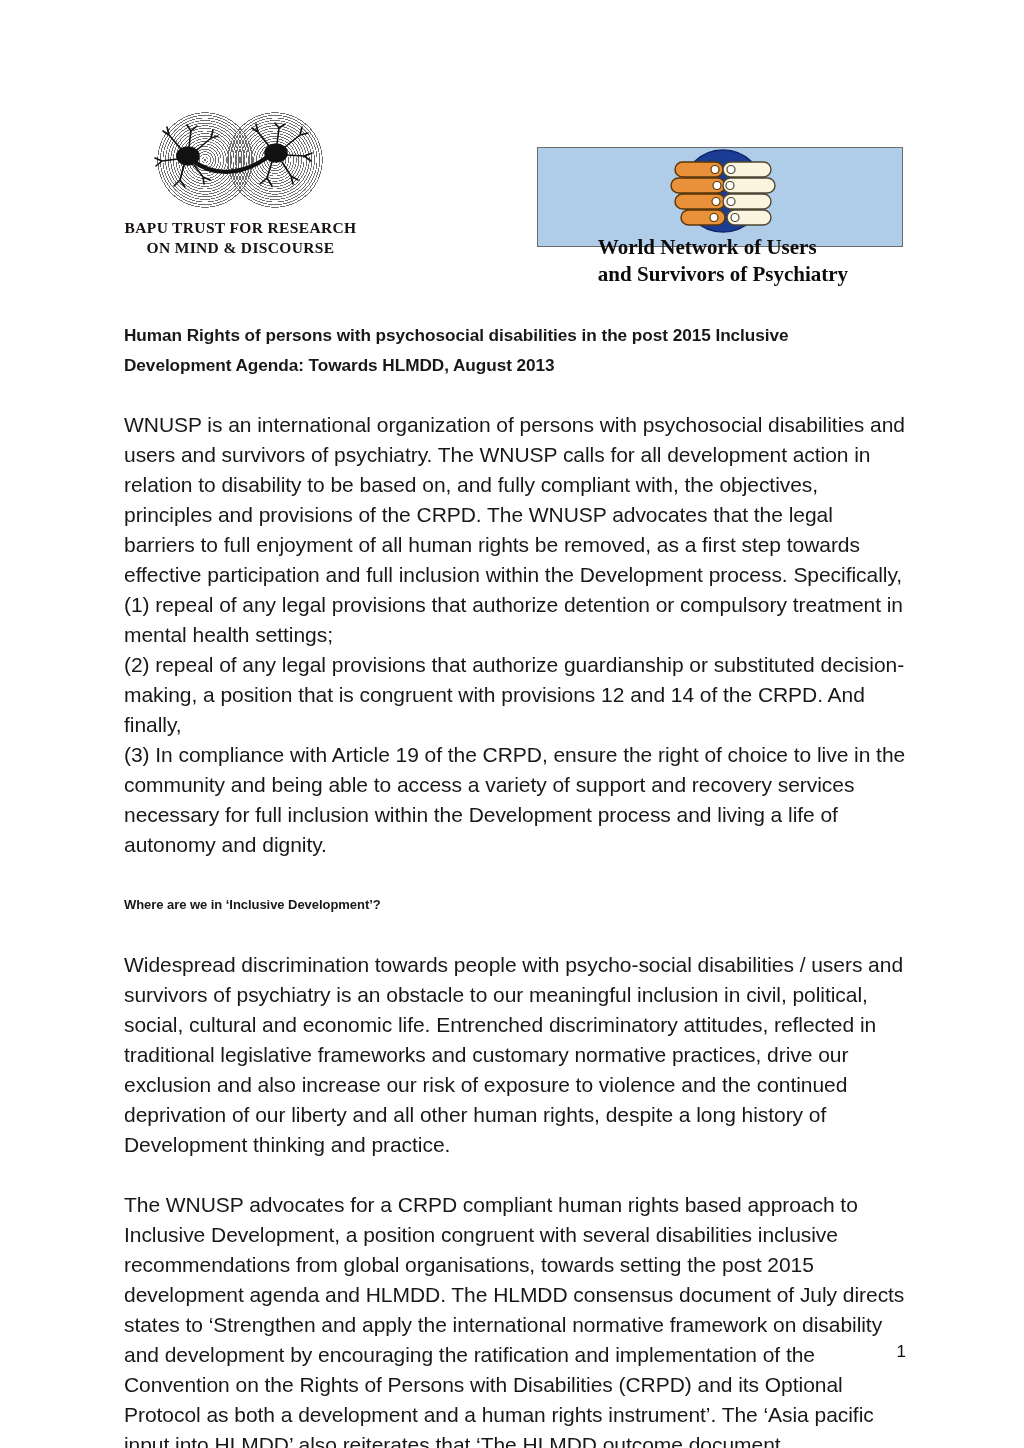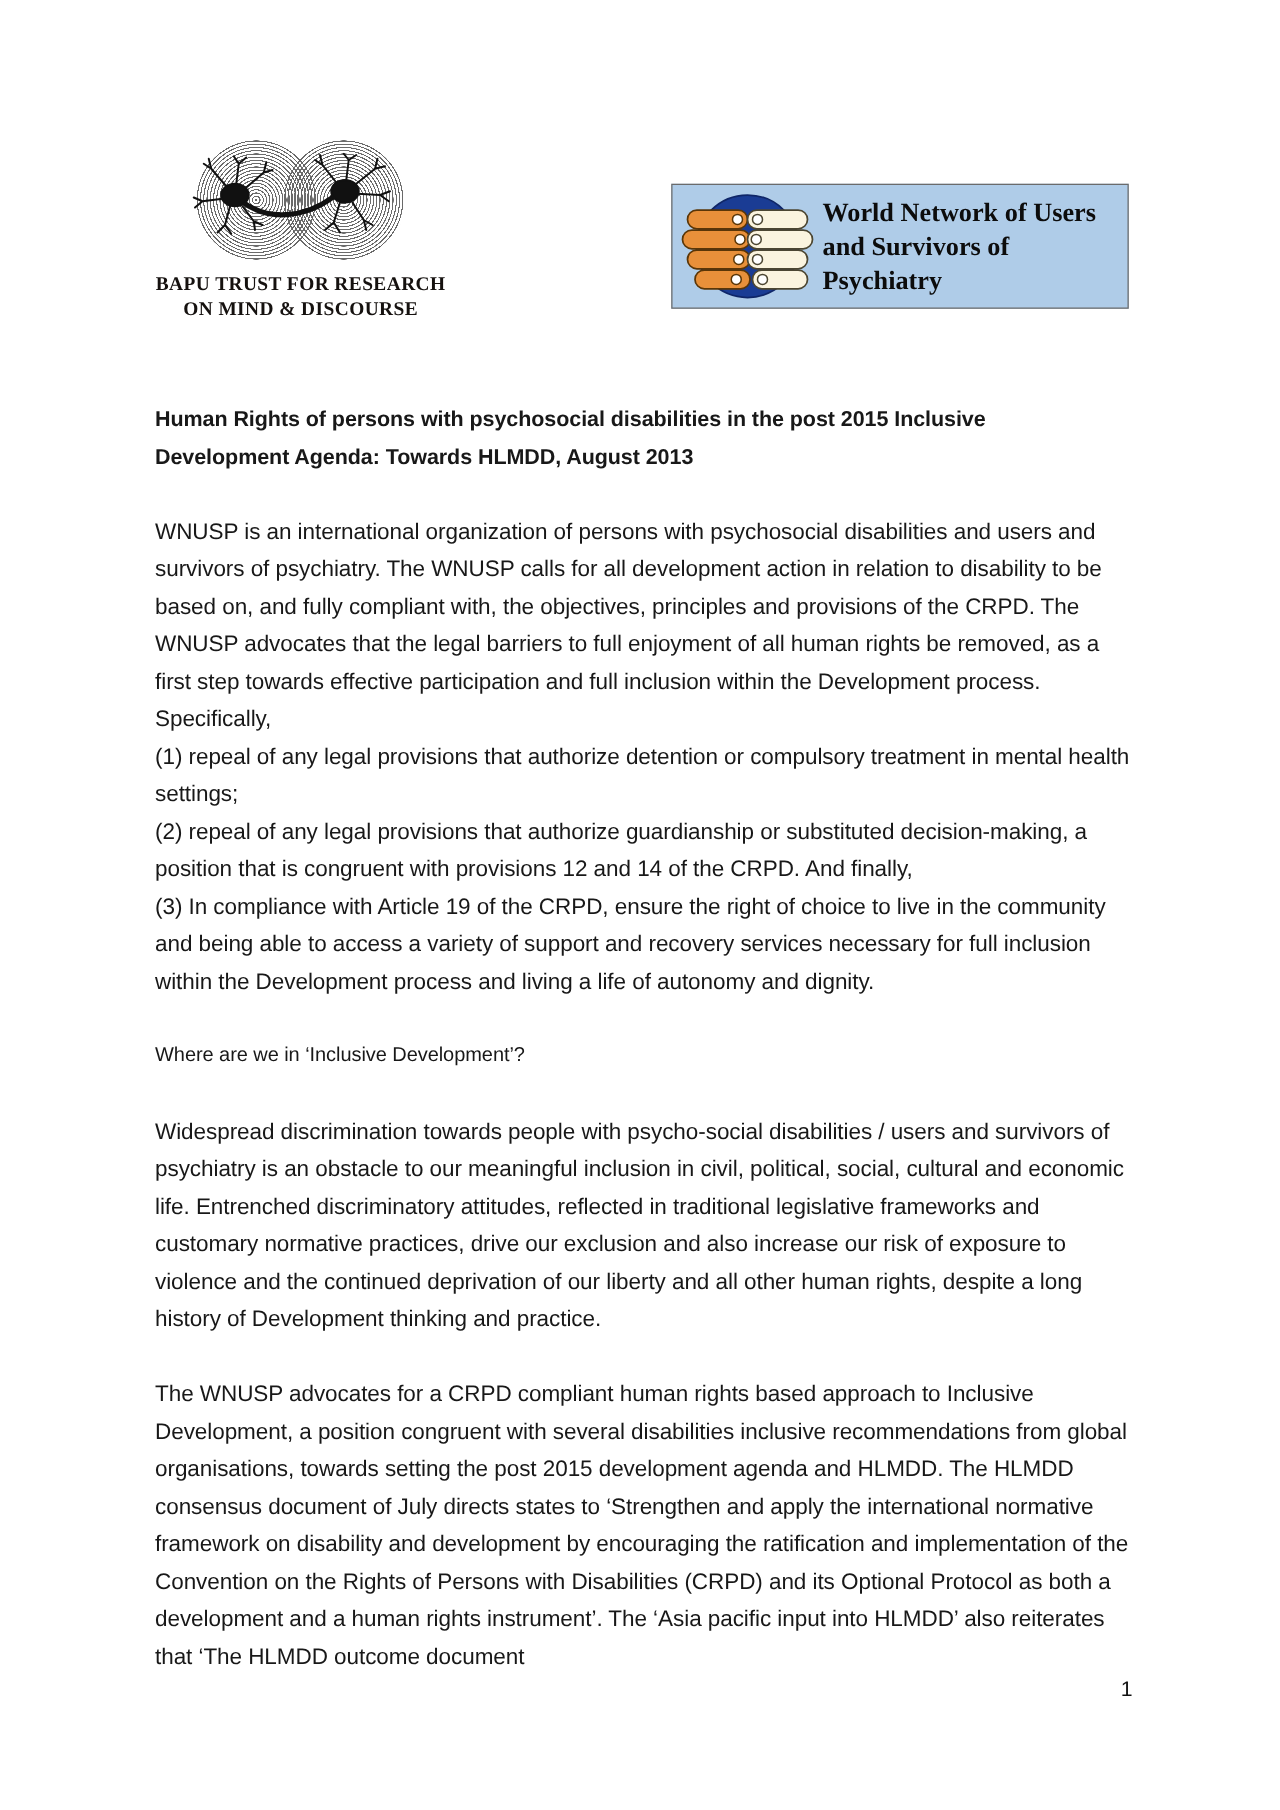--- a/index.html
+++ b/index.html
@@ -84,20 +84,21 @@
     position: absolute;
     left: 537px;
     top: 147px;
     width: 366px;
     height: 100px;
     background: #afcce8;
     border: 1px solid #6b6b6b;
     box-sizing: border-box;
     display: flex;
     align-items: center;
+    flex-direction: column;
   }
   .wnusp-mark {
     position: relative;
     width: 108px;
     height: 86px;
     margin-left: 6px;
     flex: 0 0 auto;
   }
   .wnusp-text {
     font-family: "Liberation Serif", serif;
@@ -118,30 +119,30 @@
   }
   .doc-title {
     font-size: 17.2px;
     font-weight: bold;
     line-height: 30px;
     letter-spacing: -0.05px;
     margin: 0 0 0 0;
     white-space: pre-line;
   }
   .doc-para {
-    font-size: 18px;
+    font-size: 21px;
     font-weight: normal;
     line-height: 30px;
     letter-spacing: -0.05px;
     margin: 30px 0 0 0;
     white-space: pre-line;
   }
   .doc-heading {
-    font-size: 16px;
-    font-weight: normal;
+    font-size: 13px;
+    font-weight: bold;
     line-height: 30px;
     letter-spacing: -0.05px;
     margin: 30px 0 0 0;
   }
 
   .page-number {
     position: absolute;
     left: 0;
     top: 1341px;
     width: 906px;

